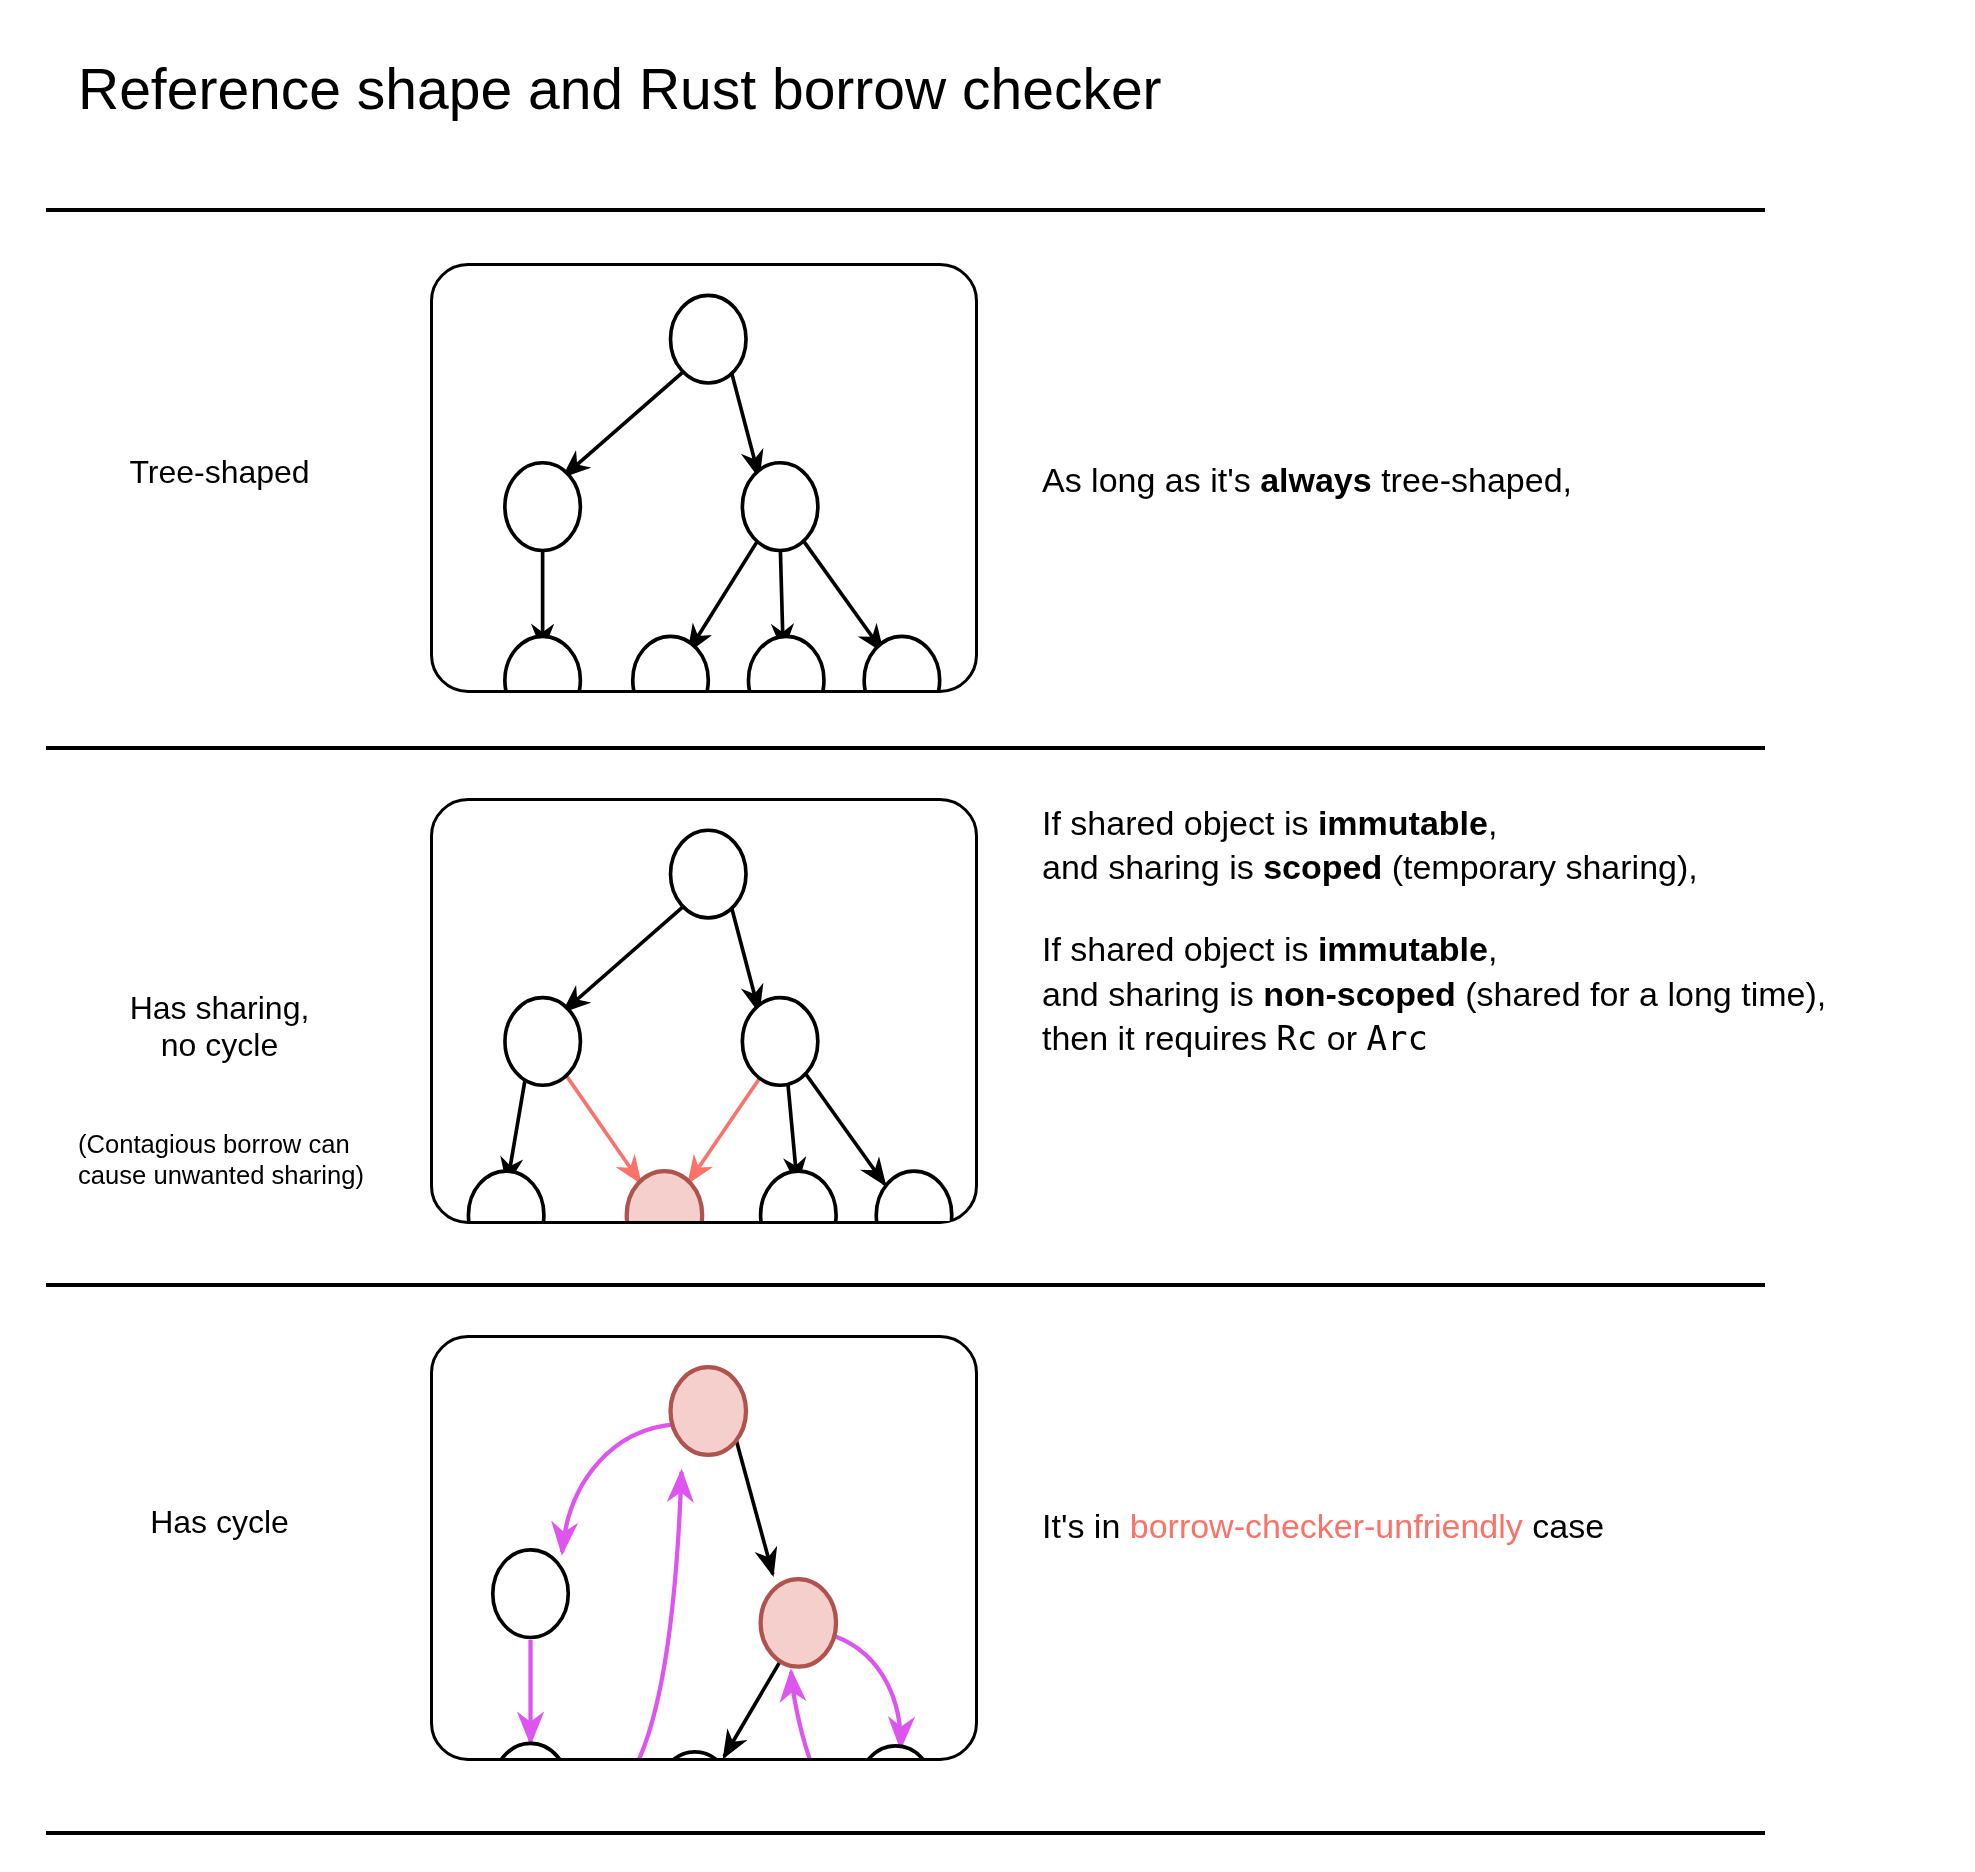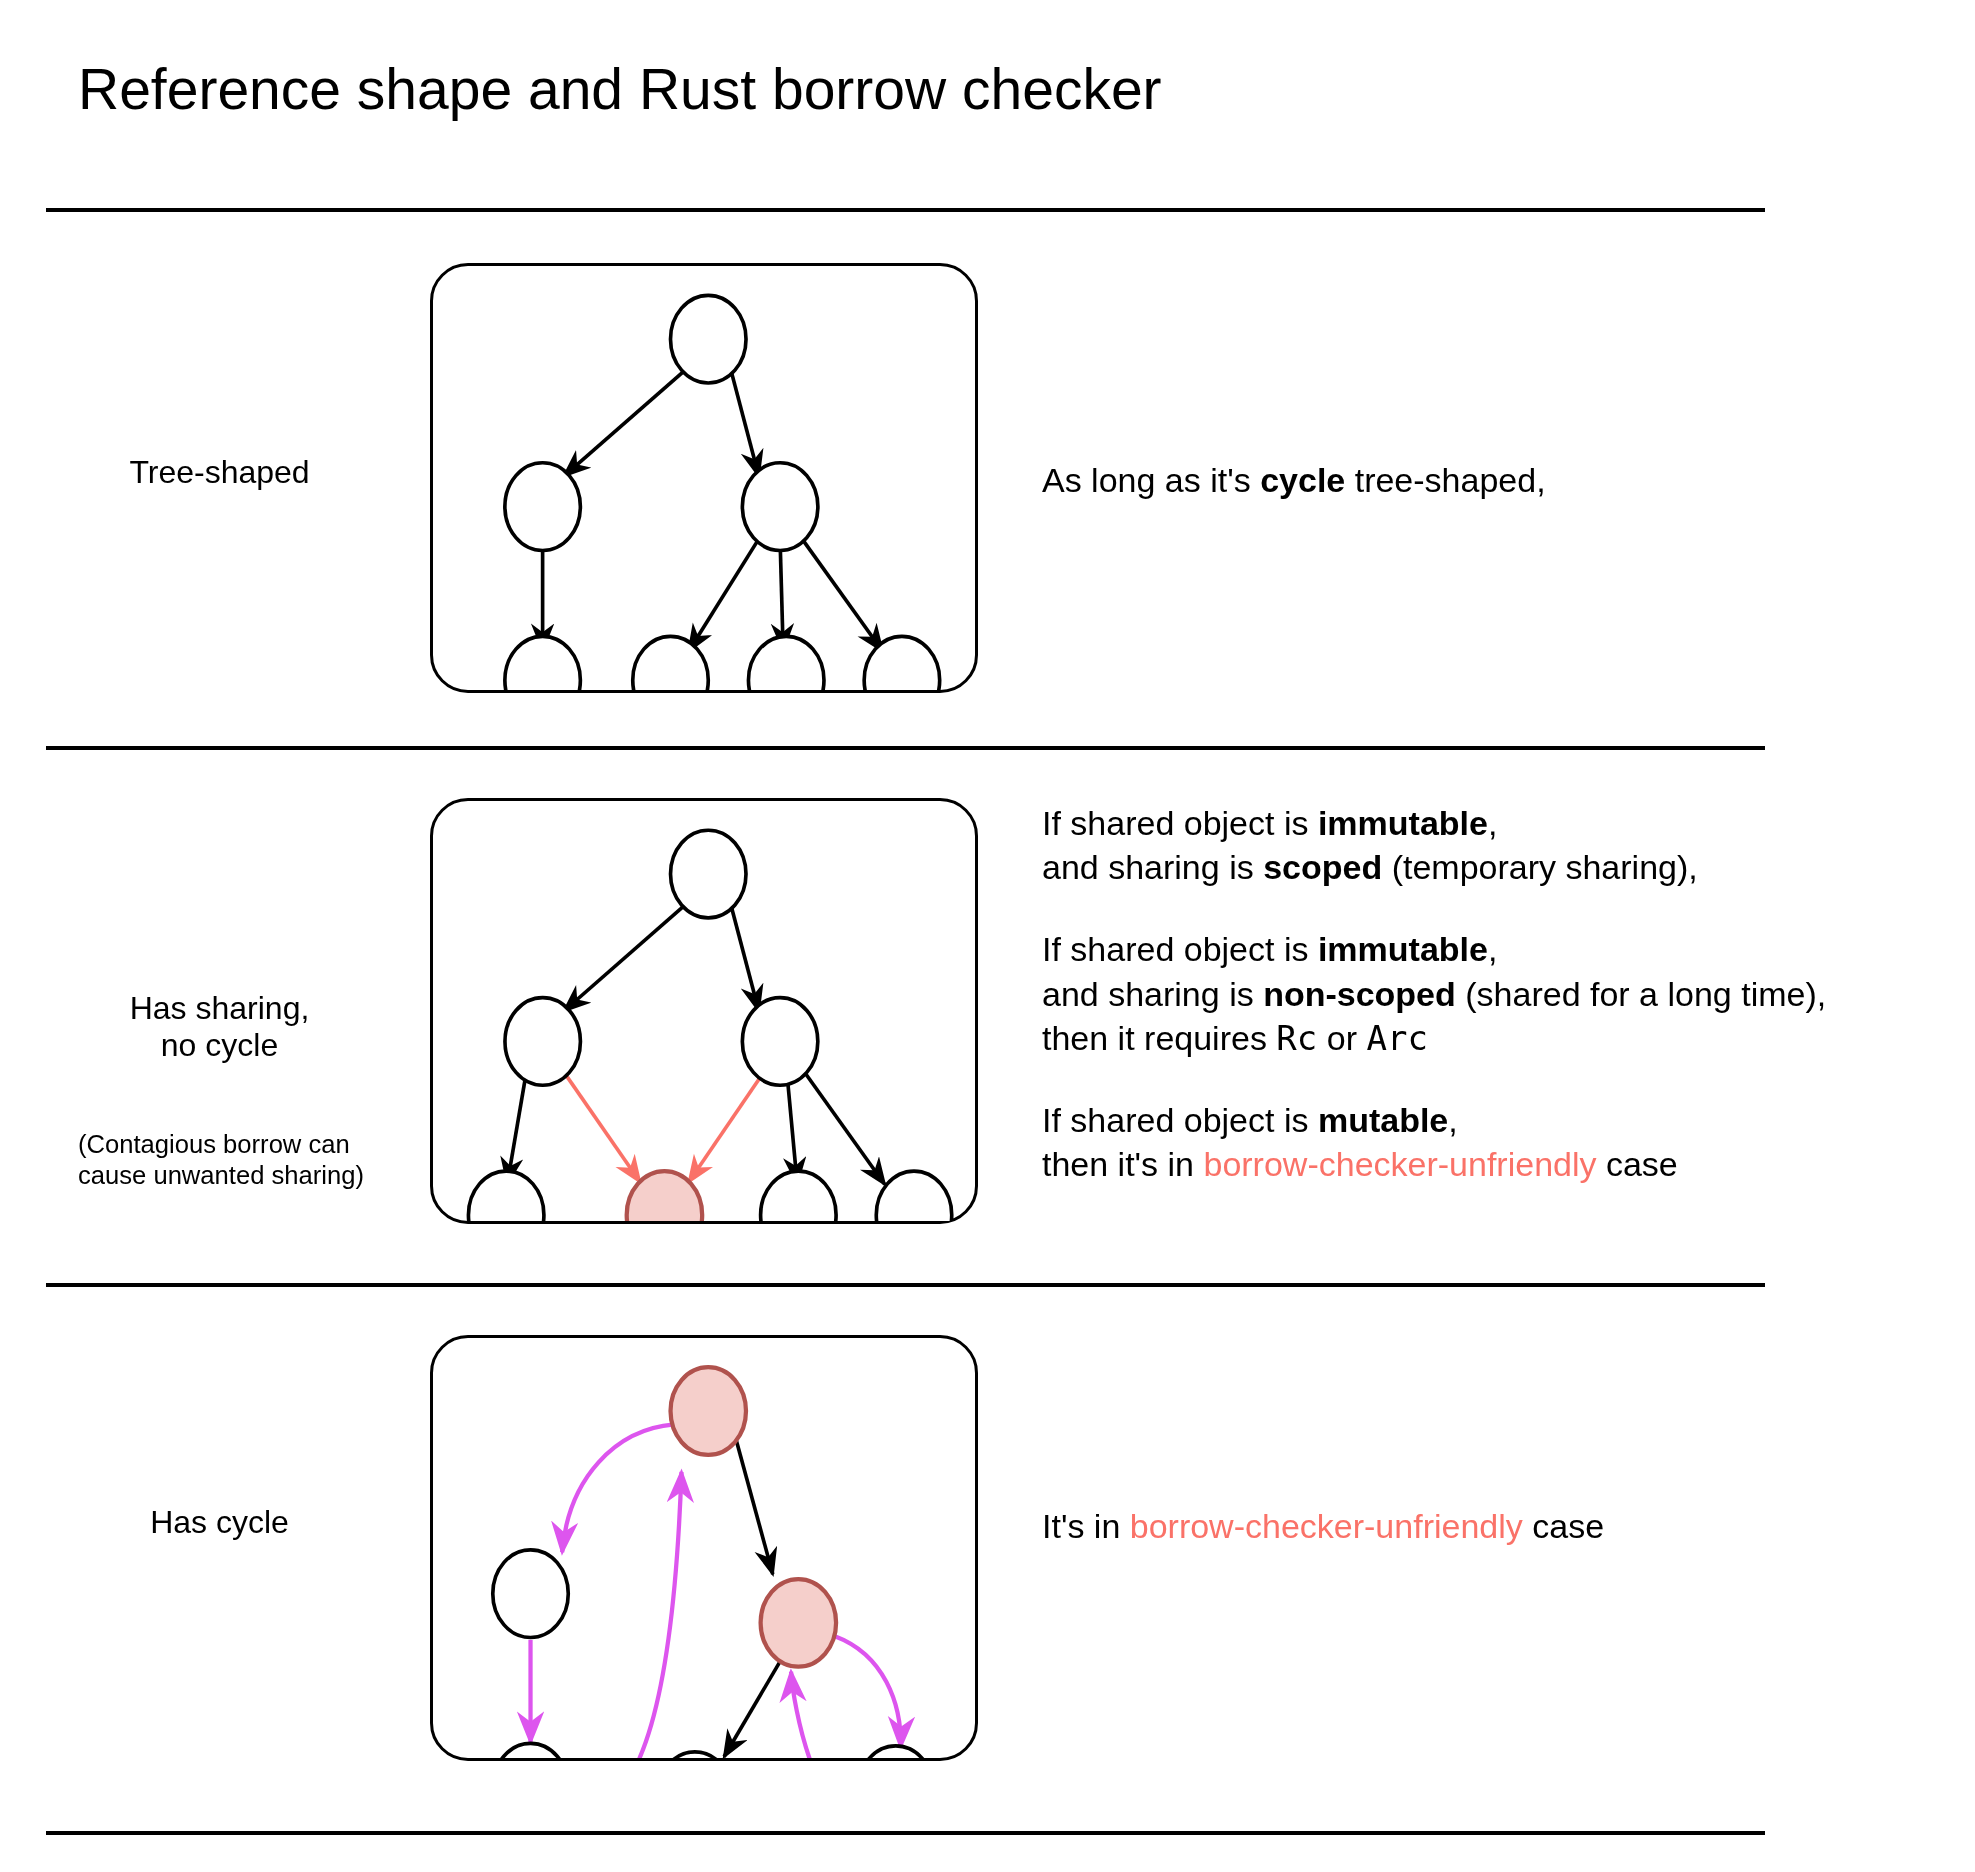--- a/index.html
+++ b/index.html
@@ -118,21 +118,21 @@
         <ellipse cx="570" cy="395" rx="62" ry="72" fill="#ffffff" stroke="#000000" stroke-width="6"></ellipse>
         <ellipse cx="180" cy="680" rx="62" ry="72" fill="#ffffff" stroke="#000000" stroke-width="6"></ellipse>
         <ellipse cx="390" cy="680" rx="62" ry="72" fill="#ffffff" stroke="#000000" stroke-width="6"></ellipse>
         <ellipse cx="580" cy="680" rx="62" ry="72" fill="#ffffff" stroke="#000000" stroke-width="6"></ellipse>
         <ellipse cx="770" cy="680" rx="62" ry="72" fill="#ffffff" stroke="#000000" stroke-width="6"></ellipse>
       </g>
     </svg>
   </div>
 
   <div class="desc" style="left:1042px; top:458px;">
-    <div class="blk"><span>As long as it's </span><b>cycle</b><span> tree-shaped,</span><br></div>
+    <div class="blk"><span>As long as it's </span><b>always</b><span> tree-shaped,</span><br></div>
   </div>
 </div>
 
 <div class="row" style="top:0;">
   <div class="row-label" style="left:37px; top:990px; width:365px;">
     <span style="white-space:pre-line; display:block;">Has sharing,
 no cycle</span>
   </div>
 
   <div class="row-note" style="left:78px; top:1129px; width:353px; white-space:pre-line;">(Contagious borrow can
@@ -167,21 +167,20 @@
         <ellipse cx="380" cy="680" rx="62" ry="72" fill="#f5cfcb" stroke="#b0524d" stroke-width="7"></ellipse>
         <ellipse cx="600" cy="680" rx="62" ry="72" fill="#ffffff" stroke="#000000" stroke-width="6"></ellipse>
         <ellipse cx="790" cy="680" rx="62" ry="72" fill="#ffffff" stroke="#000000" stroke-width="6"></ellipse>
       </g>
     </svg>
   </div>
 
   <div class="desc" style="left:1042px; top:801px;">
     <div class="blk"><span>If shared object is </span><b>immutable</b><span>,</span><br><span>and sharing is </span><b>scoped</b><span> (temporary sharing),</span><br></div>
     <div class="blk"><span>If shared object is </span><b>immutable</b><span>,</span><br><span>and sharing is </span><b>non-scoped</b><span> (shared for a long time),</span><br><span>then it requires </span><span class="mono">Rc</span><span> or </span><span class="mono">Arc</span></div>
-    <div class="blk"><span>If shared object is </span><b>mutable</b><span>,</span><br><span>then it's in </span><span class="unfriendly">borrow-checker-unfriendly</span><span> case</span></div>
   </div>
 </div>
 
 <div class="row" style="top:0;">
   <div class="row-label" style="left:37px; top:1504px; width:365px;">
     <span>Has cycle</span>
   </div>
 
   <div class="graph-box" style="left:430px; top:1335px; width:548px; height:426px;">
     <svg width="542" height="420" viewBox="0 0 890 690">

